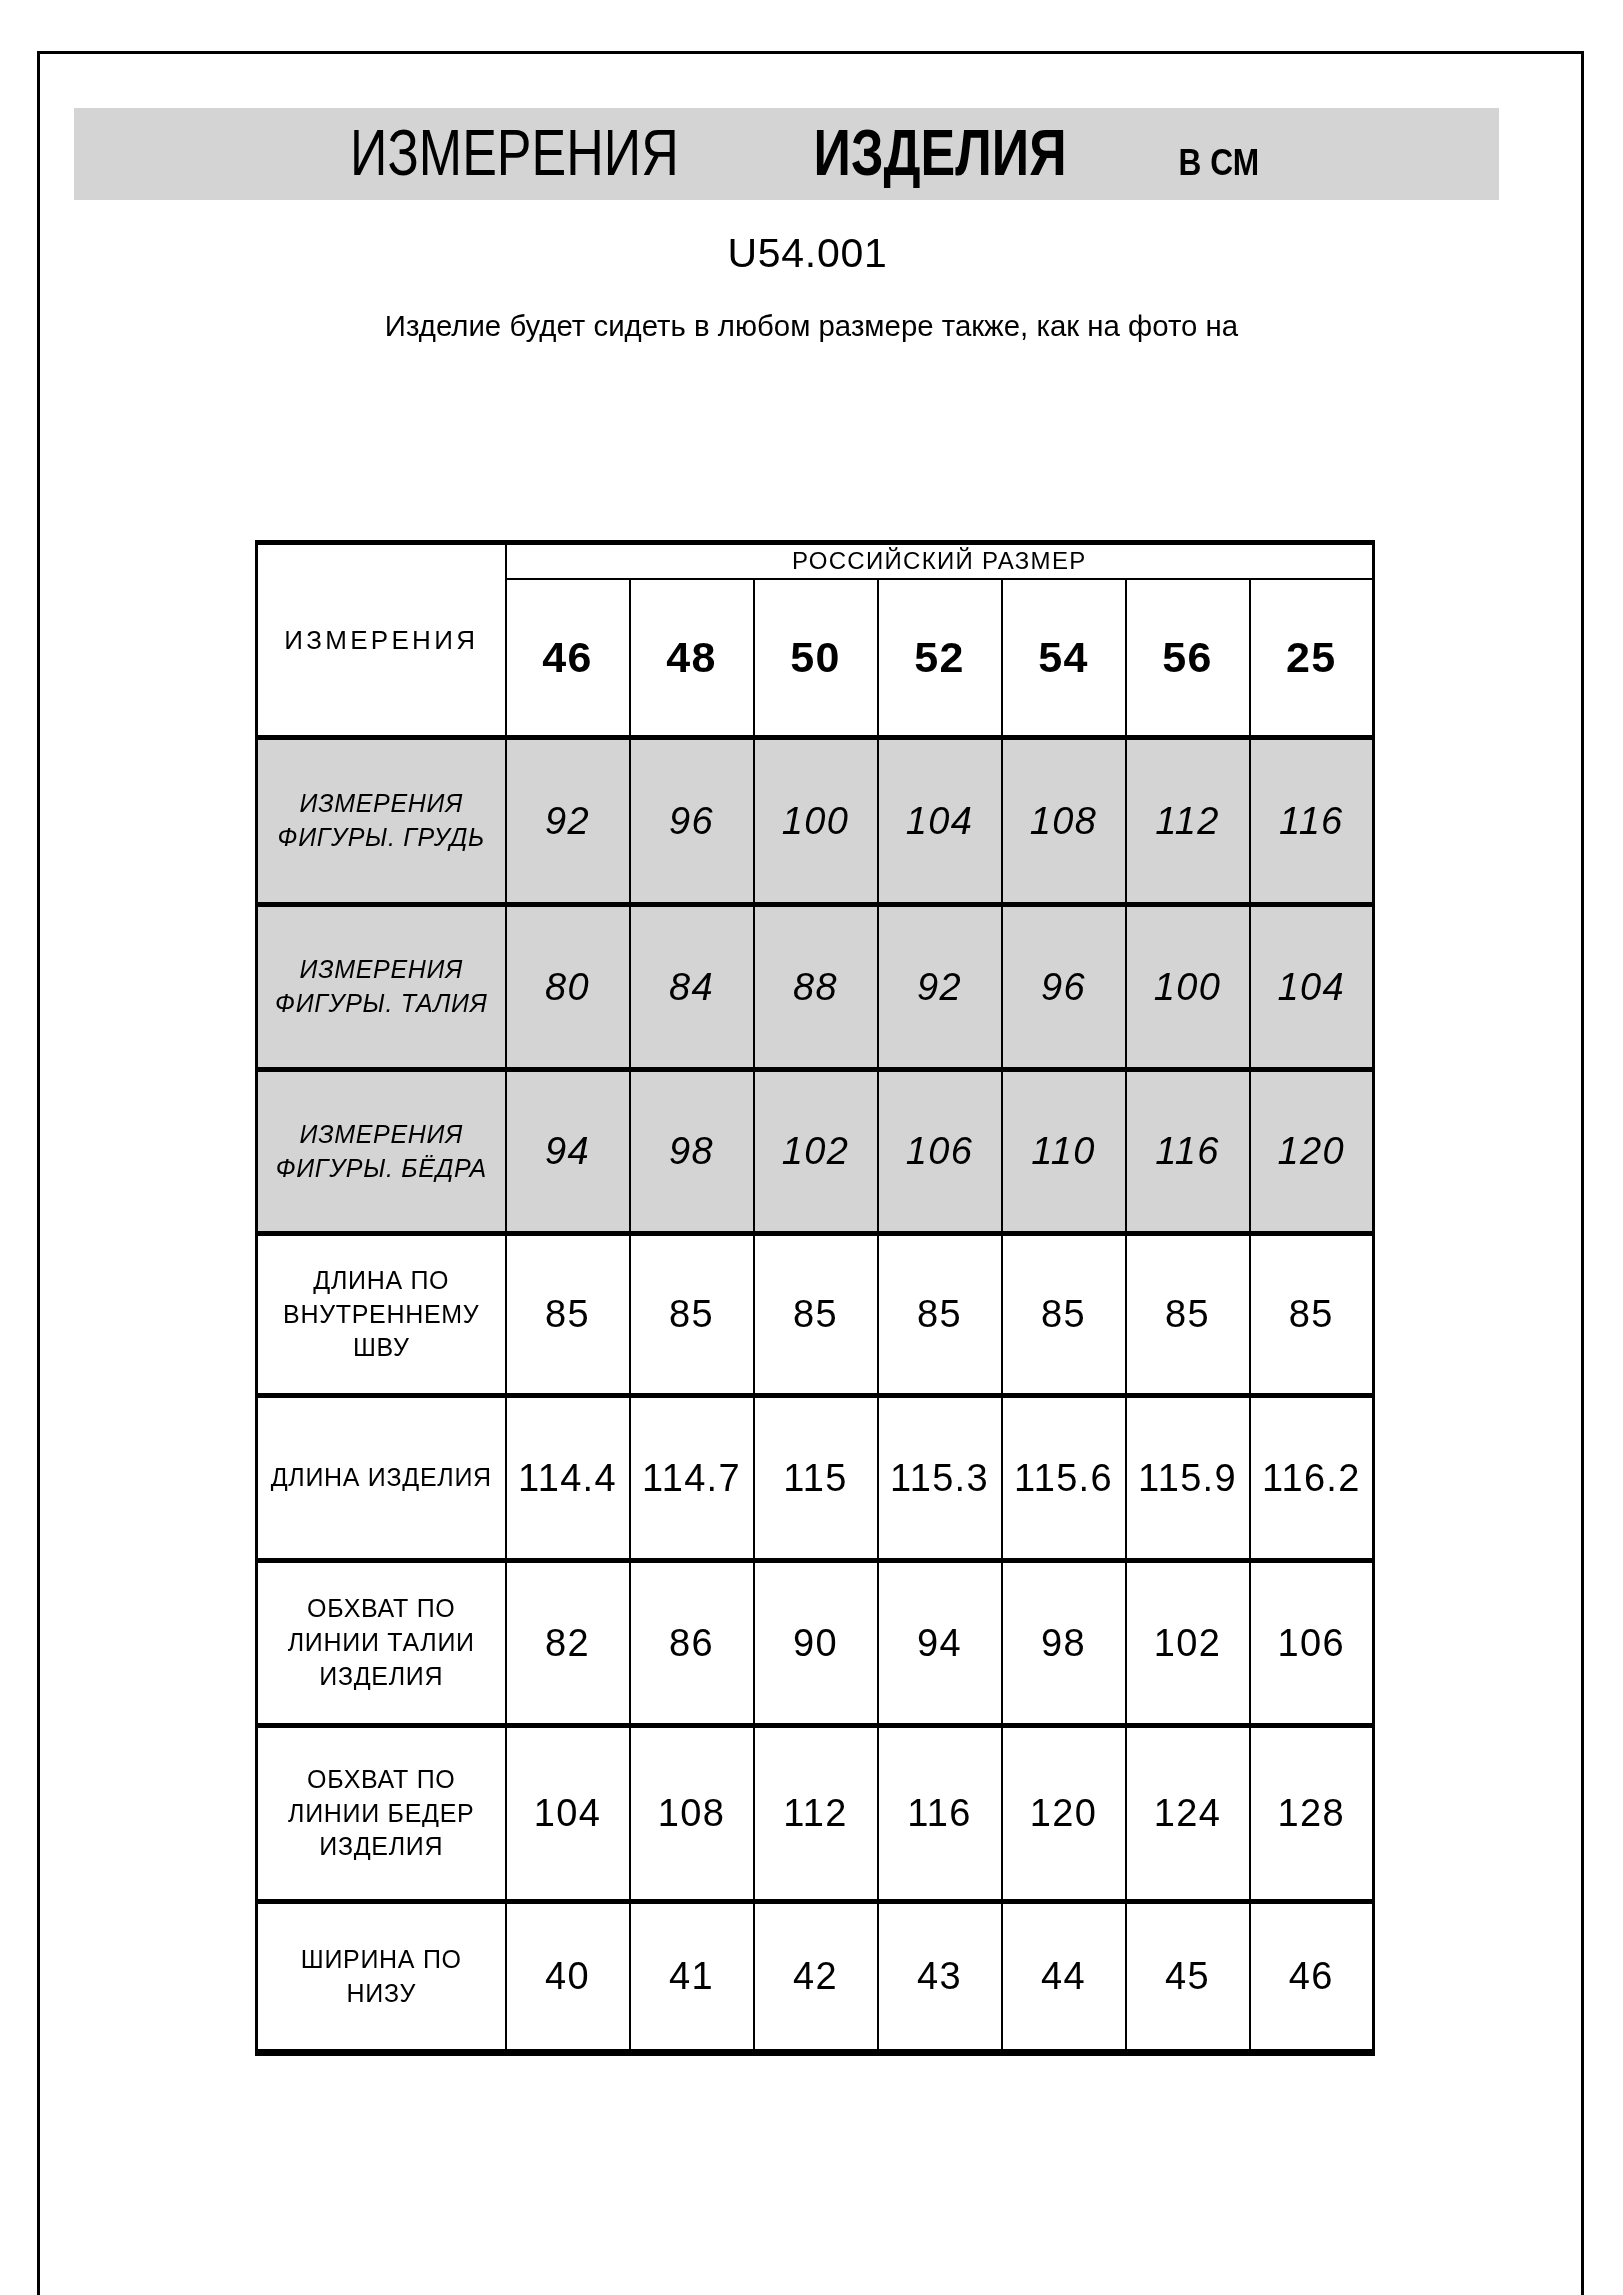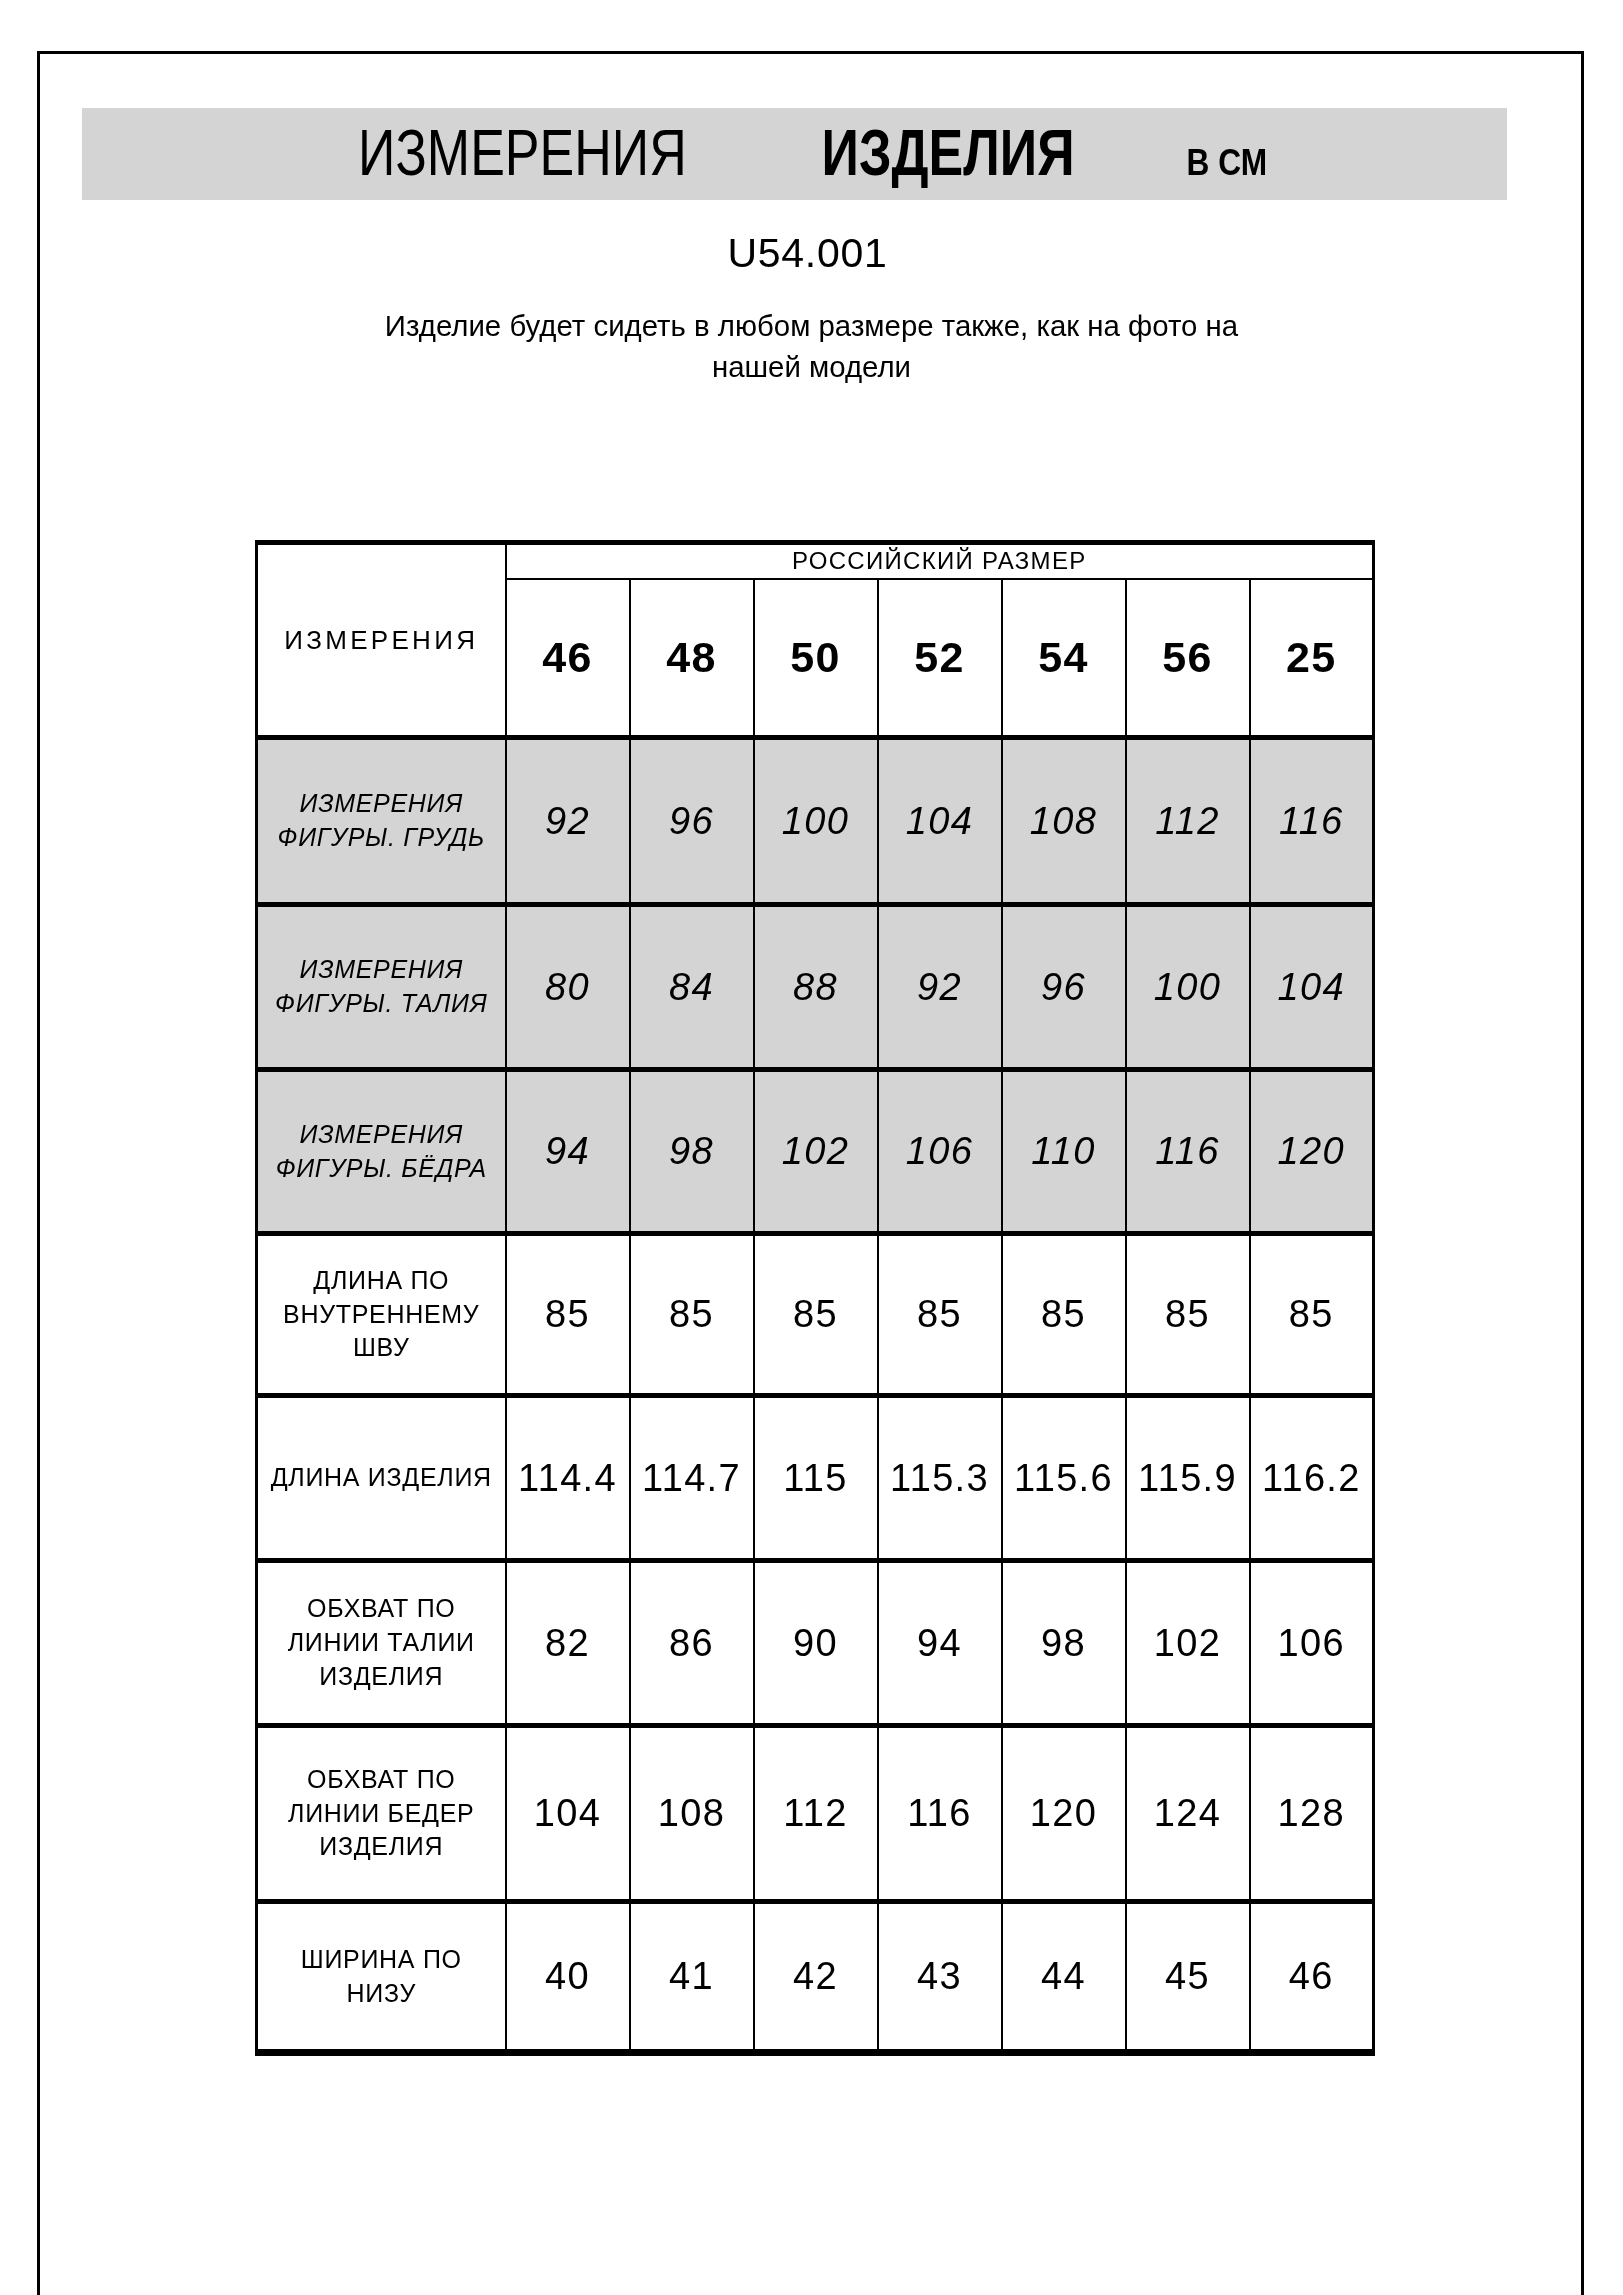--- a/index.html
+++ b/index.html
@@ -8,21 +8,21 @@
     background:#ffffff;color:#000;
     font-family:"Liberation Sans",sans-serif;
   }
   .page-frame{
     position:absolute;left:37px;top:51px;width:1547px;height:2244px;
     border-top:3.9px solid #000;border-left:3.9px solid #000;border-right:3.9px solid #000;
     box-sizing:border-box;
   }
   .title-banner{
     position:absolute;left:74px;top:108px;width:1425px;height:92px;
-    background:#d4d4d4;text-align:center;line-height:90px;white-space:nowrap;margin-left:8px;
+    background:#d4d4d4;text-align:center;line-height:90px;white-space:nowrap;
   }
   .title-word{font-size:65px;display:inline-block;transform:scaleX(.8);transform-origin:center;}
   .title-word.w1{font-weight:400;}
   .title-word.w2{font-weight:800;margin-left:62px;}
   .title-units{font-size:36px;font-weight:700;display:inline-block;transform:scaleX(.88);margin-left:75px;}
   .article-code{
     position:absolute;left:0;right:8px;top:230px;text-align:center;
     font-size:41px;letter-spacing:0.7px;
   }
   .subtitle{
@@ -52,21 +52,20 @@
 <body>
 
 <div class="page-frame"></div>
 
 <div class="title-banner"><span class="title-word w1">ИЗМЕРЕНИЯ</span><span class="title-word w2">ИЗДЕЛИЯ</span><span class="title-units">В СМ</span></div>
 
 <div class="article-code">U54.001</div>
 
 <div class="subtitle">
   <div>Изделие будет сидеть в любом размере также, как на фото на</div>
-  <div>нашей модели</div>
 </div>
 
 <table class="size-table">
   <colgroup>
     <col style="width:249px">
     <col style="width:124px">
       <col style="width:124px">
       <col style="width:124px">
     <col style="width:124px">
       <col style="width:124px">

